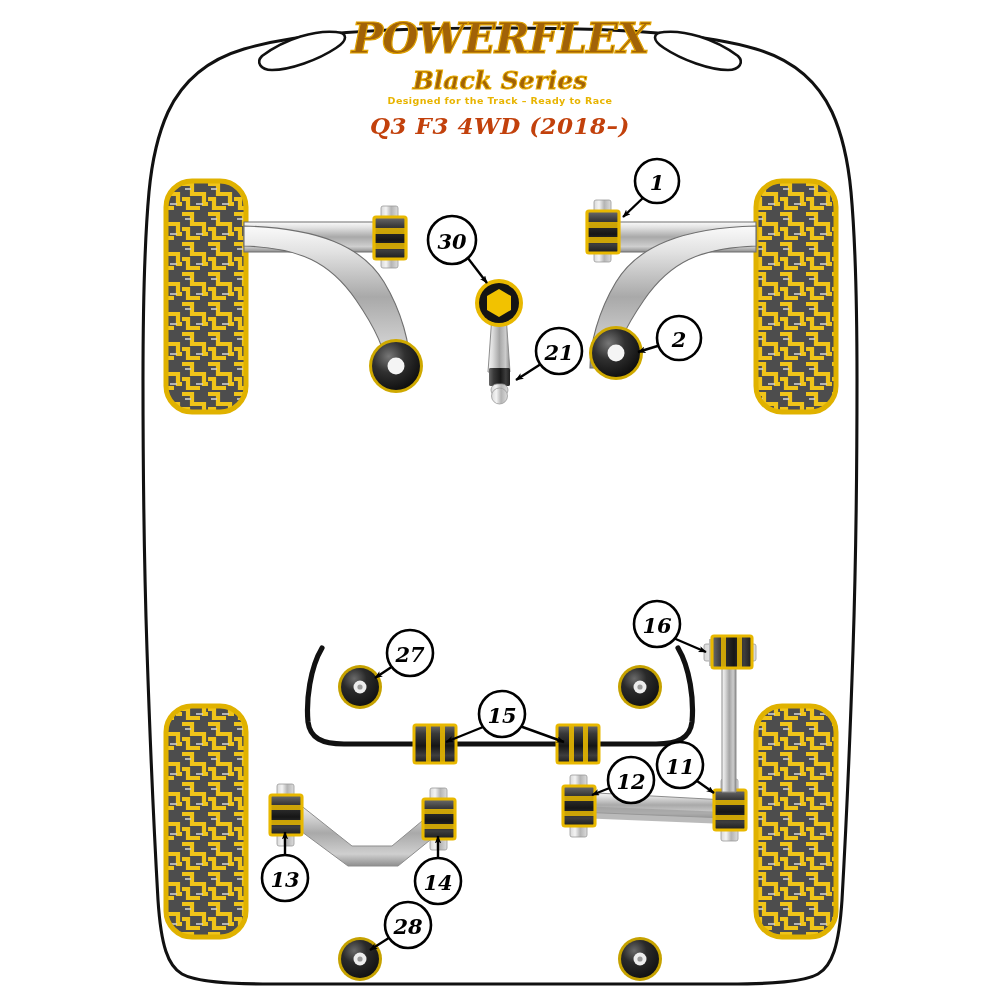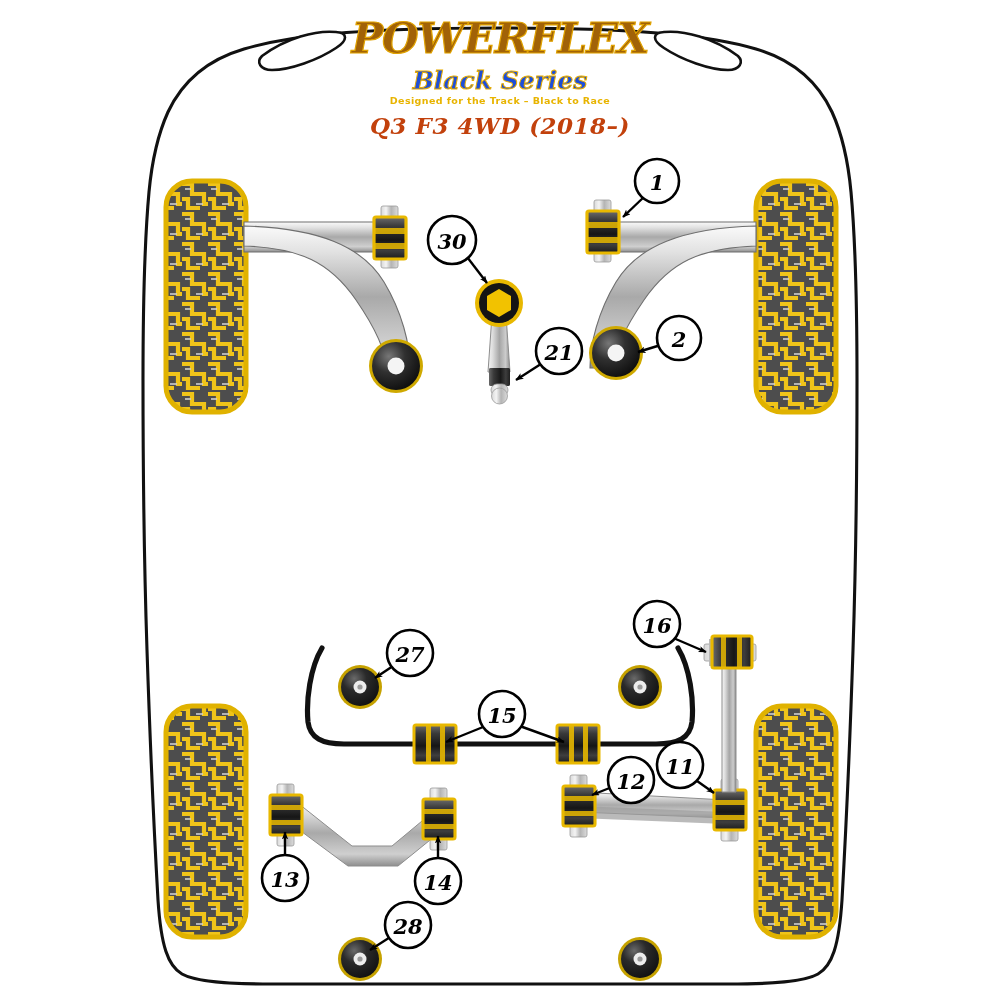--- a/index.html
+++ b/index.html
@@ -43,21 +43,21 @@
     color: #a16207;
     -webkit-text-stroke: 1.2px #e0a200;
     line-height: 1;
     margin: 12px;
   }
   .logo-sub {
     font-family: "DejaVu Serif", serif;
     font-style: italic;
     font-weight: bold;
     font-size: 25px;
-    color: #1d4ed8;
+    color: #a16207;
     -webkit-text-stroke: 1px #e8ad00;
     line-height: 1;
     margin: -4px 0 0 0;
     letter-spacing: 0px;
   }
   .logo-tag {
     font-family: "DejaVu Sans", sans-serif;
     font-weight: bold;
     font-size: 9.5px;
     color: #e8b400;
@@ -429,17 +429,17 @@
     </g>
     <g>
       <circle cx="408" cy="925" r="23" fill="#ffffff" stroke="#000000" stroke-width="2.6"></circle>
       <text class="callout-num" x="408" y="926">28</text>
     </g>
   </svg>
 
   <div class="hdr-wrap">
     <div class="logo-main">POWERFLEX</div>
     <div class="logo-sub">Black Series</div>
-    <div class="logo-tag">Designed for the Track – Black to Race</div>
+    <div class="logo-tag">Designed for the Track – Ready to Race</div>
     <div class="model-title">Q3 F3 4WD (2018–)</div>
   </div>
 
 </div>
 
 </body></html>

